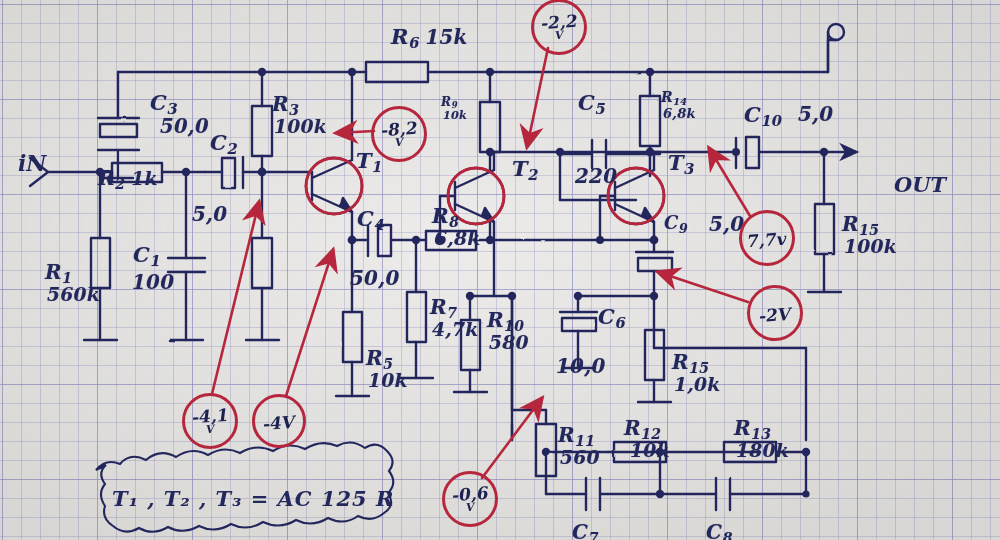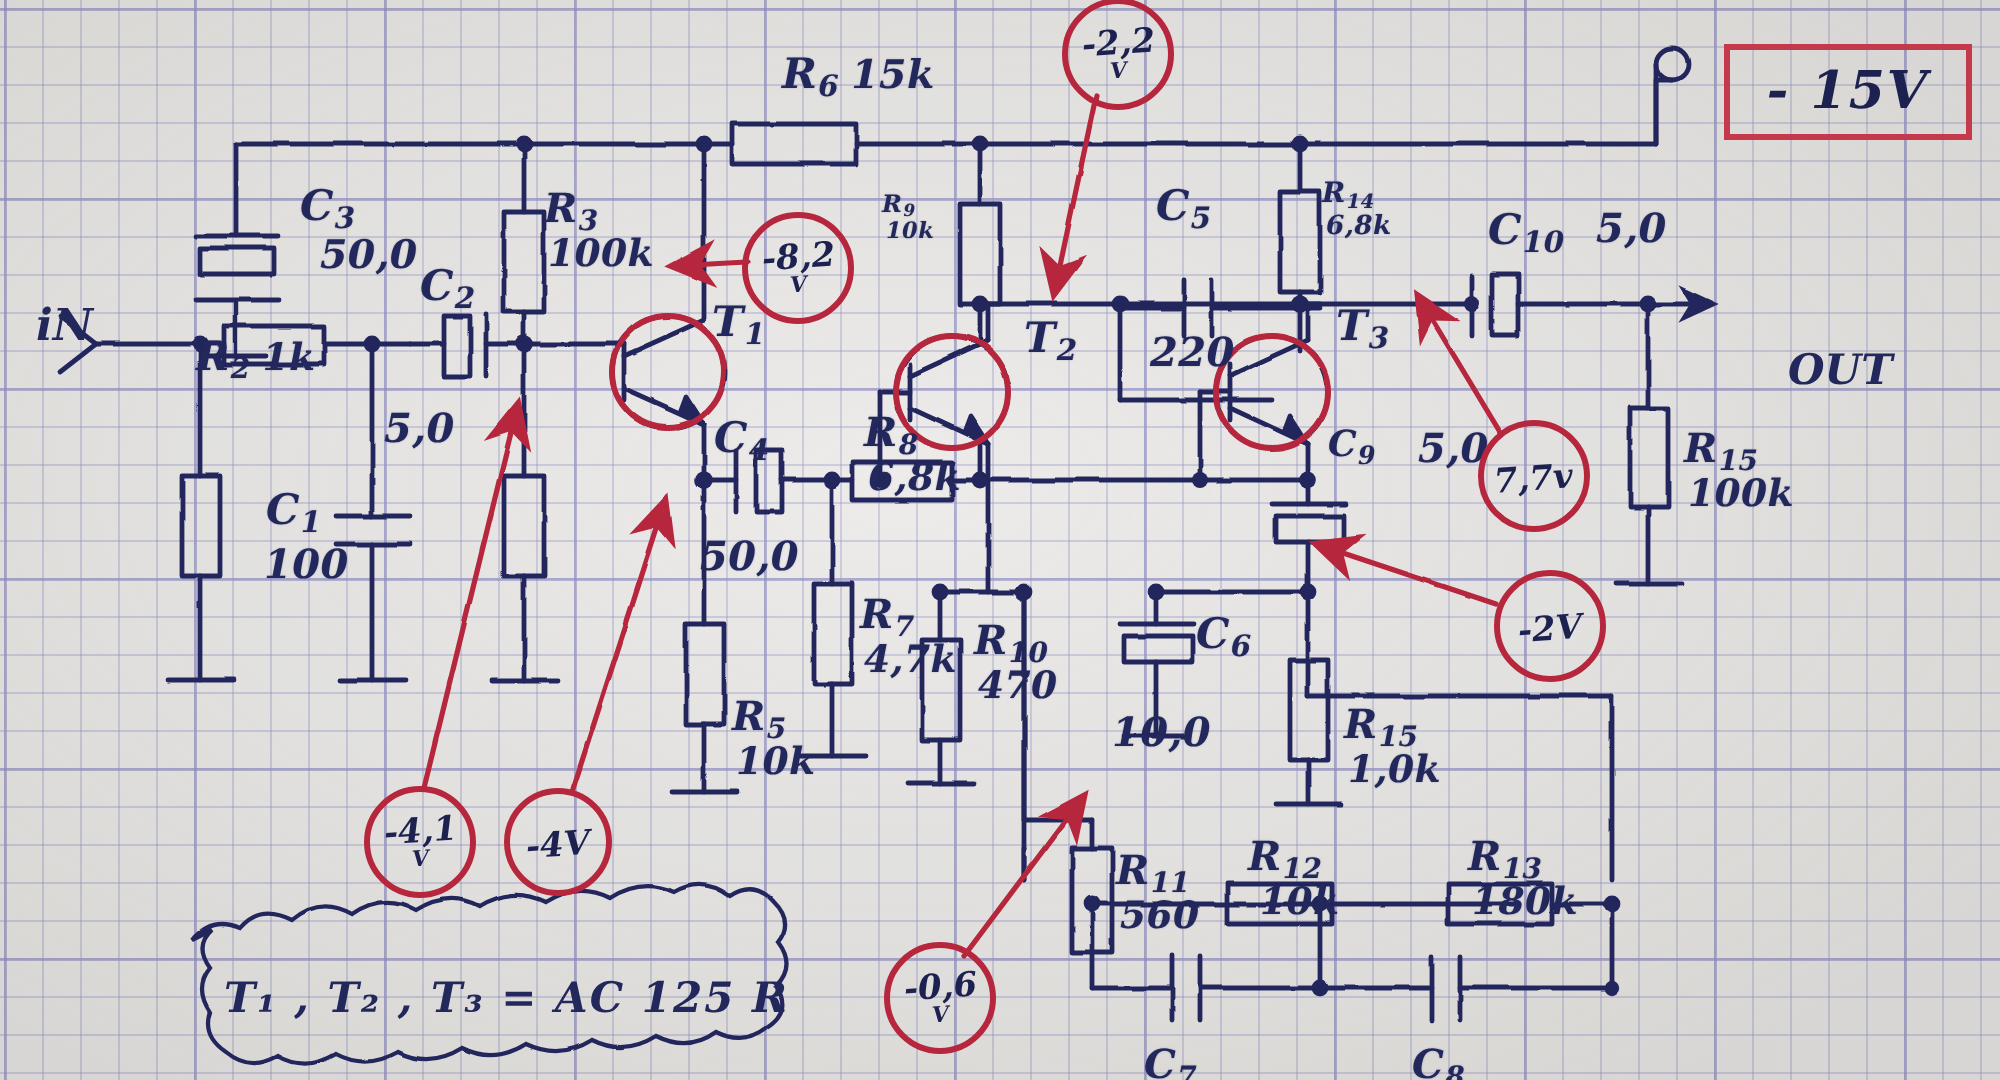--- a/index.html
+++ b/index.html
@@ -320,22 +320,24 @@
       <path d="M286,396 L333,250" marker-end="url(#arrowRed)"></path>
       <path d="M482,478 L542,398" marker-end="url(#arrowRed)"></path>
       <path d="M750,216 L709,148" marker-end="url(#arrowRed)"></path>
       <path d="M748,302 L658,272" marker-end="url(#arrowRed)"></path>
     </g>
   </svg>
 
   <div class="term-lbl" style="left:18px;top:150px;font-size:22px;">iN</div>
   <div class="term-lbl" style="left:866px;top:172px;font-size:21px;margin-left:28px;">OUT</div>
 
-  <div id="supply-box" style="left:862px;top:22px;width:118px;height:42px;">- 15V</div>
-
+
+  <div class="lbl" style="left:45px;top:262px;font-size:20px;">
+    <span>R</span><span class="sub">1</span><span class="val">560k</span>
+  </div>
   <div class="lbl inline" style="left:98px;top:168px;font-size:20px;">
     <span>R</span><span class="sub">2</span><span class="val">1k</span>
   </div>
   <div class="lbl" style="left:272px;top:94px;font-size:20px;">
     <span>R</span><span class="sub">3</span><span class="val">100k</span>
   </div>
   <div class="lbl" style="left:366px;top:348px;font-size:20px;">
     <span>R</span><span class="sub">5</span><span class="val">10k</span>
   </div>
   <div class="lbl inline" style="left:391px;top:26px;font-size:21px;">
@@ -344,21 +346,21 @@
   <div class="lbl" style="left:430px;top:297px;font-size:20px;">
     <span>R</span><span class="sub">7</span><span class="val">4,7k</span>
   </div>
   <div class="lbl" style="left:432px;top:206px;font-size:20px;">
     <span>R</span><span class="sub">8</span><span class="val">6,8k</span>
   </div>
   <div class="lbl" style="left:441px;top:96px;font-size:12px;">
     <span>R</span><span class="sub">9</span><span class="val">10k</span>
   </div>
   <div class="lbl" style="left:487px;top:310px;font-size:20px;">
-    <span>R</span><span class="sub">10</span><span class="val">470</span>
+    <span>R</span><span class="sub">10</span><span class="val">580</span>
   </div>
   <div class="lbl" style="left:558px;top:425px;font-size:20px;">
     <span>R</span><span class="sub">11</span><span class="val">560</span>
   </div>
   <div class="lbl" style="left:624px;top:418px;font-size:20px;">
     <span>R</span><span class="sub">12</span><span class="val" style="padding-left:6px;">10k</span>
   </div>
   <div class="lbl" style="left:734px;top:418px;font-size:20px;">
     <span>R</span><span class="sub">13</span><span class="val" style="padding-left:2px;">180k</span>
   </div>

